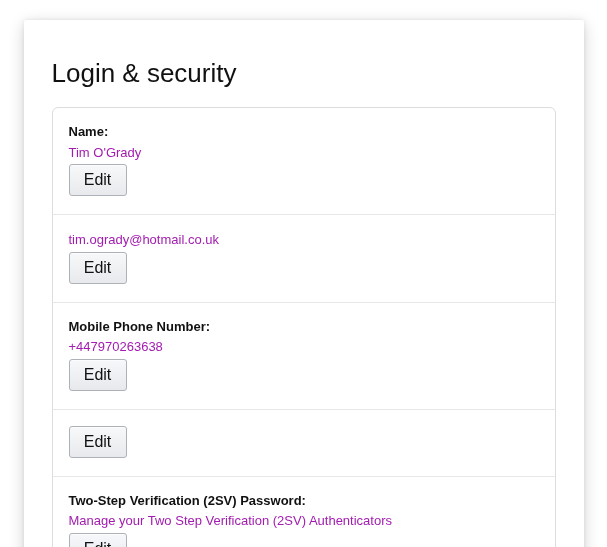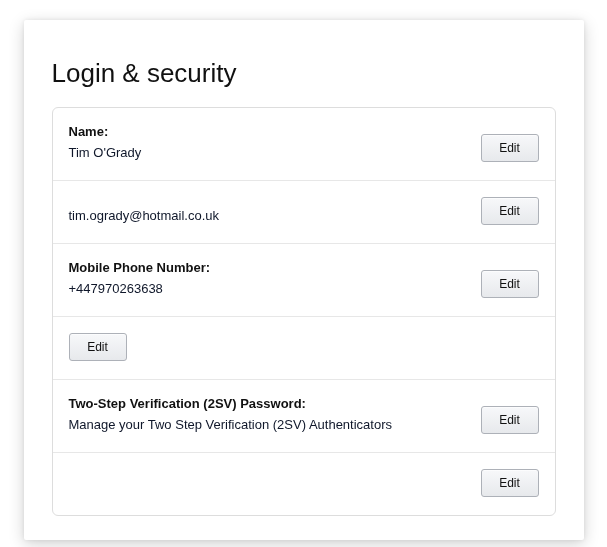--- a/index.html
+++ b/index.html
@@ -28,51 +28,52 @@
       margin-bottom: 18px;
       margin-top: 8px;
     }
     .settings-box {
       border: 1px solid #ddd;
       border-radius: 6px;
       overflow: hidden;
     }
     .row {
       display: flex;
-      align-items: flex-end;
+      align-items: flex-start;
       justify-content: space-between;
       padding: 14px 16px 18px 16px;
       border-bottom: 1px solid #e7e7e7;
+      flex-direction: column;
     }
     .row:last-child {
       border-bottom: none;
     }
     .row-text {
       flex: 1;
       padding-right: 12px;
     }
     .row-label {
       font-size: 13px;
       font-weight: 700;
       color: #111;
       line-height: 1.5;
     }
     .row-value {
       font-size: 13px;
-      color: #0f172a;
+      color: #a21caf;
       line-height: 1.5;
       margin-top: 1px;
     }
     .edit-btn {
       background: linear-gradient(#f7f8fa, #e7e9ec);
       border: 1px solid #adb1b8;
       border-radius: 3px;
       padding: 6px 0;
       width: 58px;
-      font-size: 12px;
+      font-size: 16px;
       color: #111;
       cursor: pointer;
       text-align: center;
       box-shadow: inset 0 1px 0 rgba(255,255,255,0.6);
       flex-shrink: 0;
       margin-top: 2px;
     }
   </style>
 </head>
 <body>

